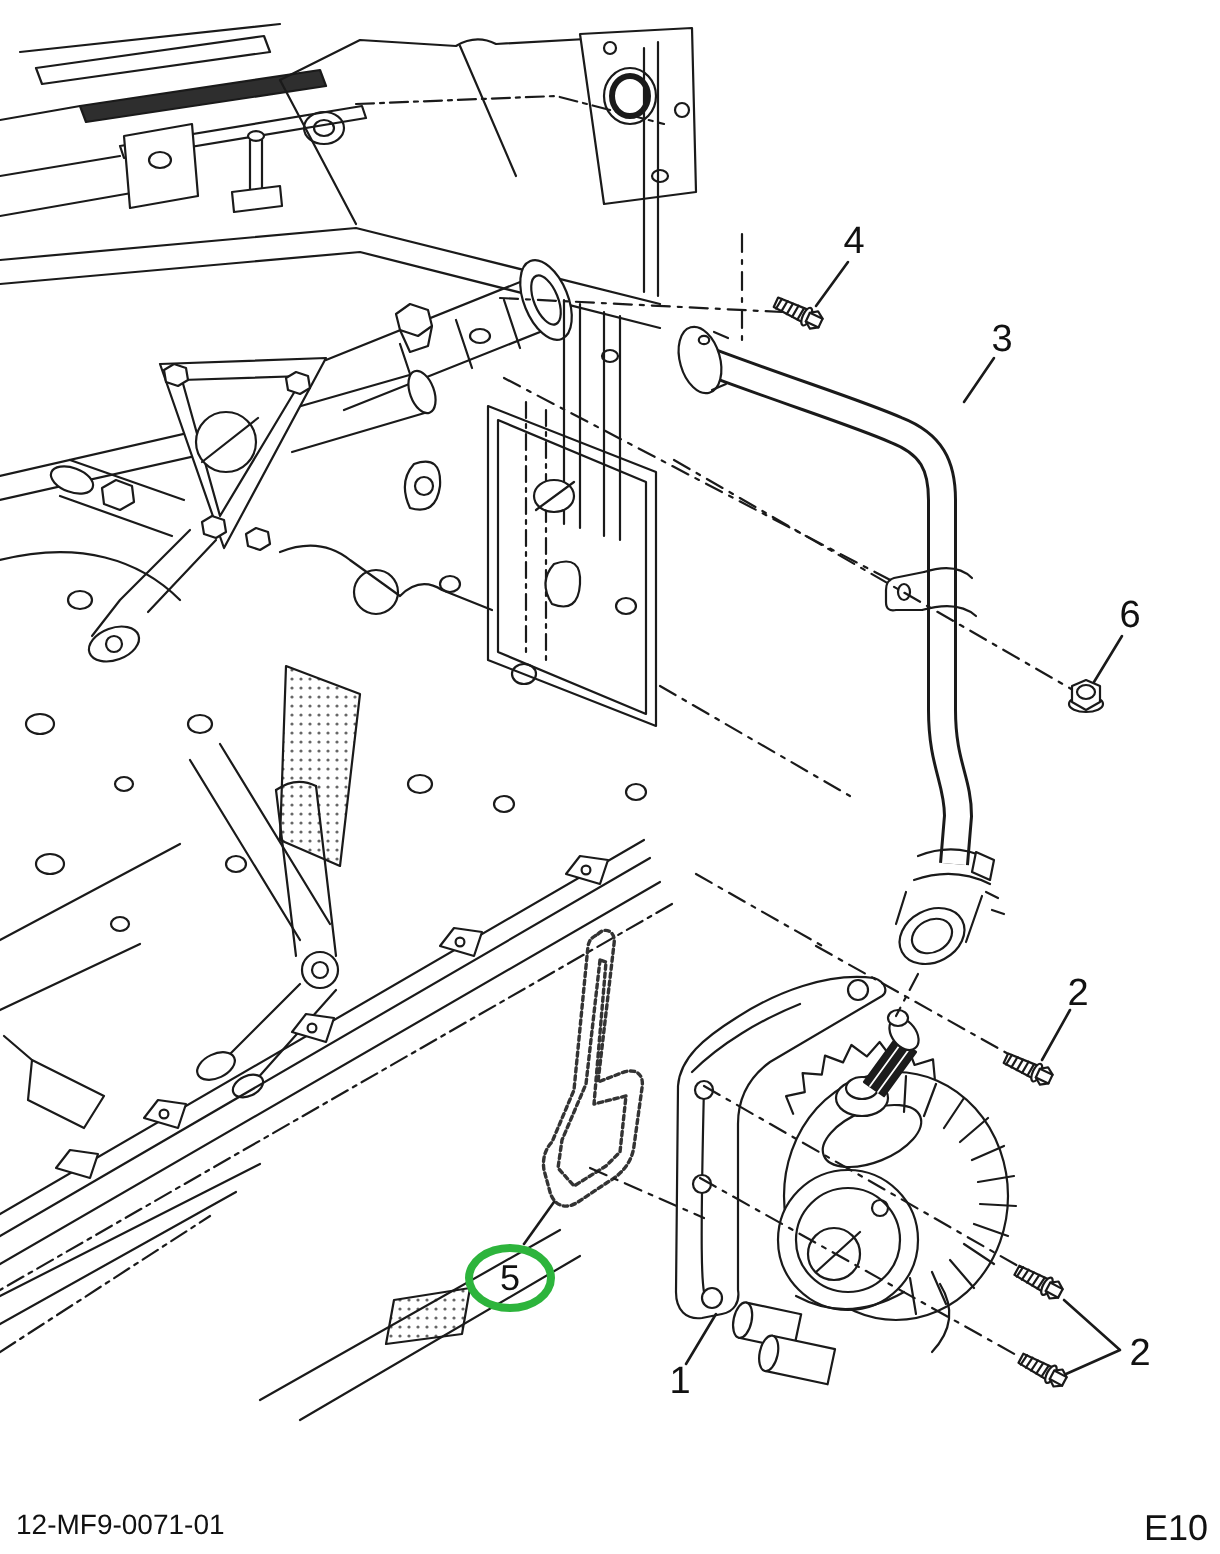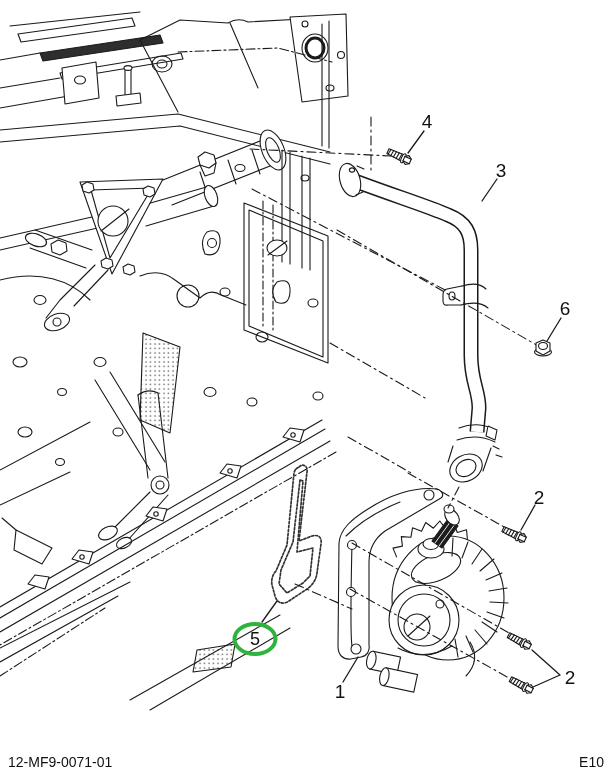--- a/index.html
+++ b/index.html
@@ -4,21 +4,21 @@
 <style>
   html,body{margin:0;padding:0;background:#fff;}
   .stage{position:relative;width:610px;height:777px;background:#fff;overflow:hidden;
          font-family:"Liberation Sans", sans-serif;}
   .stage svg{position:absolute;left:0;top:0;}
   .callout{position:absolute;transform:translate(-50%,-50%);font-size:19px;color:#111;
            font-family:"Liberation Sans", sans-serif;line-height:1;}
   .callout.circled{width:37px;height:26px;border:4.5px solid #2db43c;border-radius:50%;
            display:flex;align-items:center;justify-content:center;font-size:18px;}
   .footer-left{position:absolute;left:8px;top:754px;font-size:14px;color:#111;text-align:center;}
-  .footer-right{position:absolute;right:6px;top:754px;font-size:14px;color:#111;}
+  .footer-right{position:absolute;right:6px;top:754px;font-size:18px;color:#111;}
 </style>
 </head>
 <body>
 
 <div class="stage">
 
 <svg width="610" height="777" viewBox="0 0 610 777" fill="none" stroke="#1a1a1a" stroke-width="1.1" stroke-linecap="round" stroke-linejoin="round">
   <defs>
     <pattern id="stip" patternUnits="userSpaceOnUse" width="4.5" height="4.5">
       <circle cx="2" cy="2" r="0.8" fill="#666" stroke="none"></circle>

